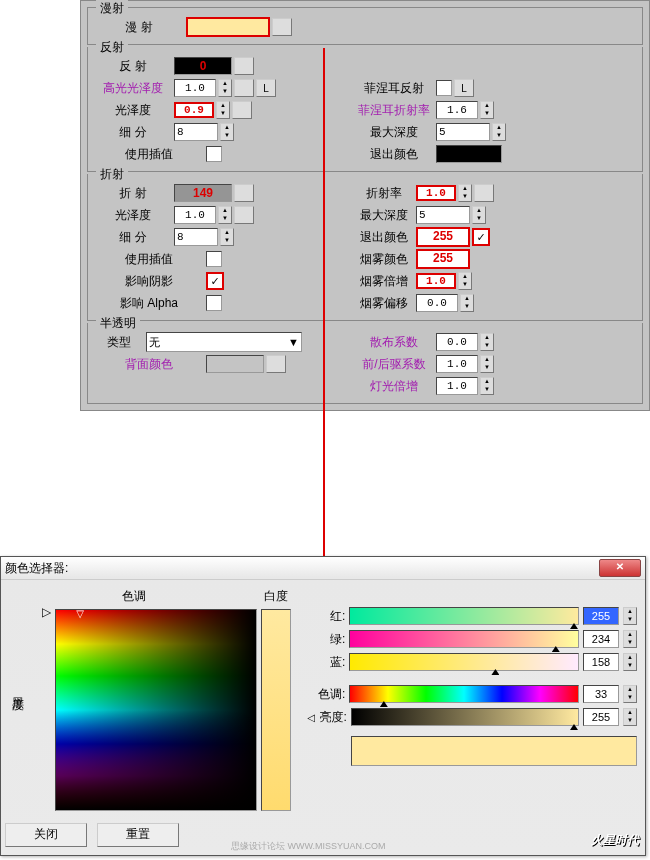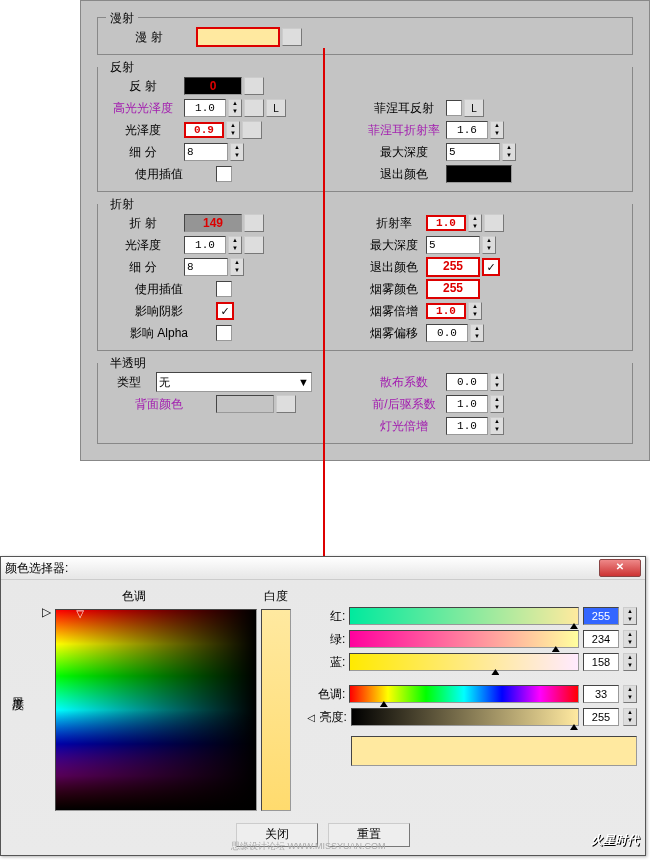--- a/index.html
+++ b/index.html
@@ -1,17 +1,17 @@
 <!DOCTYPE html>
 <html><head>
 <meta charset="utf-8">
 <style>
 body{margin:0;font-family:SimSun,Arial,sans-serif;font-size:12px;background:#fff;width:650px;height:860px;position:relative}
 .panel{background:#c4c4c4;border:1px solid #888;position:absolute;left:80px;top:0;width:560px;padding:4px}
-.group{border:1px solid #888;border-top:none;margin:12px;position:relative;padding:8px 6px 6px 6px}
+.group{border:1px solid #888;border-top:none;margin:2px;position:relative;padding:8px 6px 6px 6px}
 .group-title{position:absolute;top:-8px;left:8px;background:#c4c4c4;padding:0 4px;font-size:12px}
 .row{display:flex;align-items:center;height:22px;gap:2px}
 .col-left{width:250px}
 .col-right{width:260px}
 .cols{display:flex;gap:10px}
 .lbl{text-align:center;display:inline-block;font-size:12px}
 .lbl-gray{color:#a21caf}
 .swatch{display:inline-block;height:16px;border:1px inset #999;vertical-align:middle}
 .input{border:1px inset #999;background:#fff;height:16px;font-size:11px;text-align:center;font-family:Liberation Mono, monospace;padding:0}
 .input-hl{border:2px solid #d00;box-sizing:border-box}
@@ -34,21 +34,21 @@
 .whiteness-bar{width:28px;height:200px;border:1px inset #999;background:linear-gradient(#ffe9a0,#ffdb6e)}
 .hdr-lbls{display:flex;width:246px;justify-content:space-between;font-size:12px;margin-bottom:4px}
 .picker-right{flex:1;display:flex;flex-direction:column;gap:3px;padding-top:18px}
 .slider-row{display:flex;align-items:center;gap:4px;height:20px}
 .slider-lbl{width:38px;text-align:right;font-size:12px}
 .slider-track{flex:1;height:16px;border:1px inset #999;position:relative}
 .slider-thumb{position:absolute;bottom:-5px;width:8px;height:6px;background:#000;clip-path:polygon(50% 0,100% 100%,0 100%)}
 .val-box{width:34px;height:16px;border:1px inset #999;background:#fff;text-align:center;font-size:11px;line-height:16px}
 .val-box-sel{background:#36f;color:#fff}
 .preview{height:28px;border:1px inset #999;margin:6px 0 6px 44px}
-.btn-row{display:flex;justify-content:center;gap:10px;padding:4px}
+.btn-row{display:flex;gap:10px;padding:4px}
 .btn{width:80px;height:22px;border:1px outset #ccc;background:#eee;text-align:center;line-height:20px;font-size:12px}
 .arrow-line{position:absolute;left:323px;top:48px;width:2px;height:540px;background:#d00;pointer-events:none}
 .arrow-line::after{content:"";position:absolute;bottom:-2px;left:-4px;border:5px solid transparent;border-top:10px solid #d00}
 .wm1{position:absolute;left:230px;bottom:2px;font-size:9px;color:#aaa}
 .wm2{position:absolute;right:6px;bottom:6px;font-size:12px;color:#fff;font-style:italic;font-weight:bold;text-shadow:1px 1px 0 #000}
 </style>
 </head>
 <body>
 
 <div class="panel">

